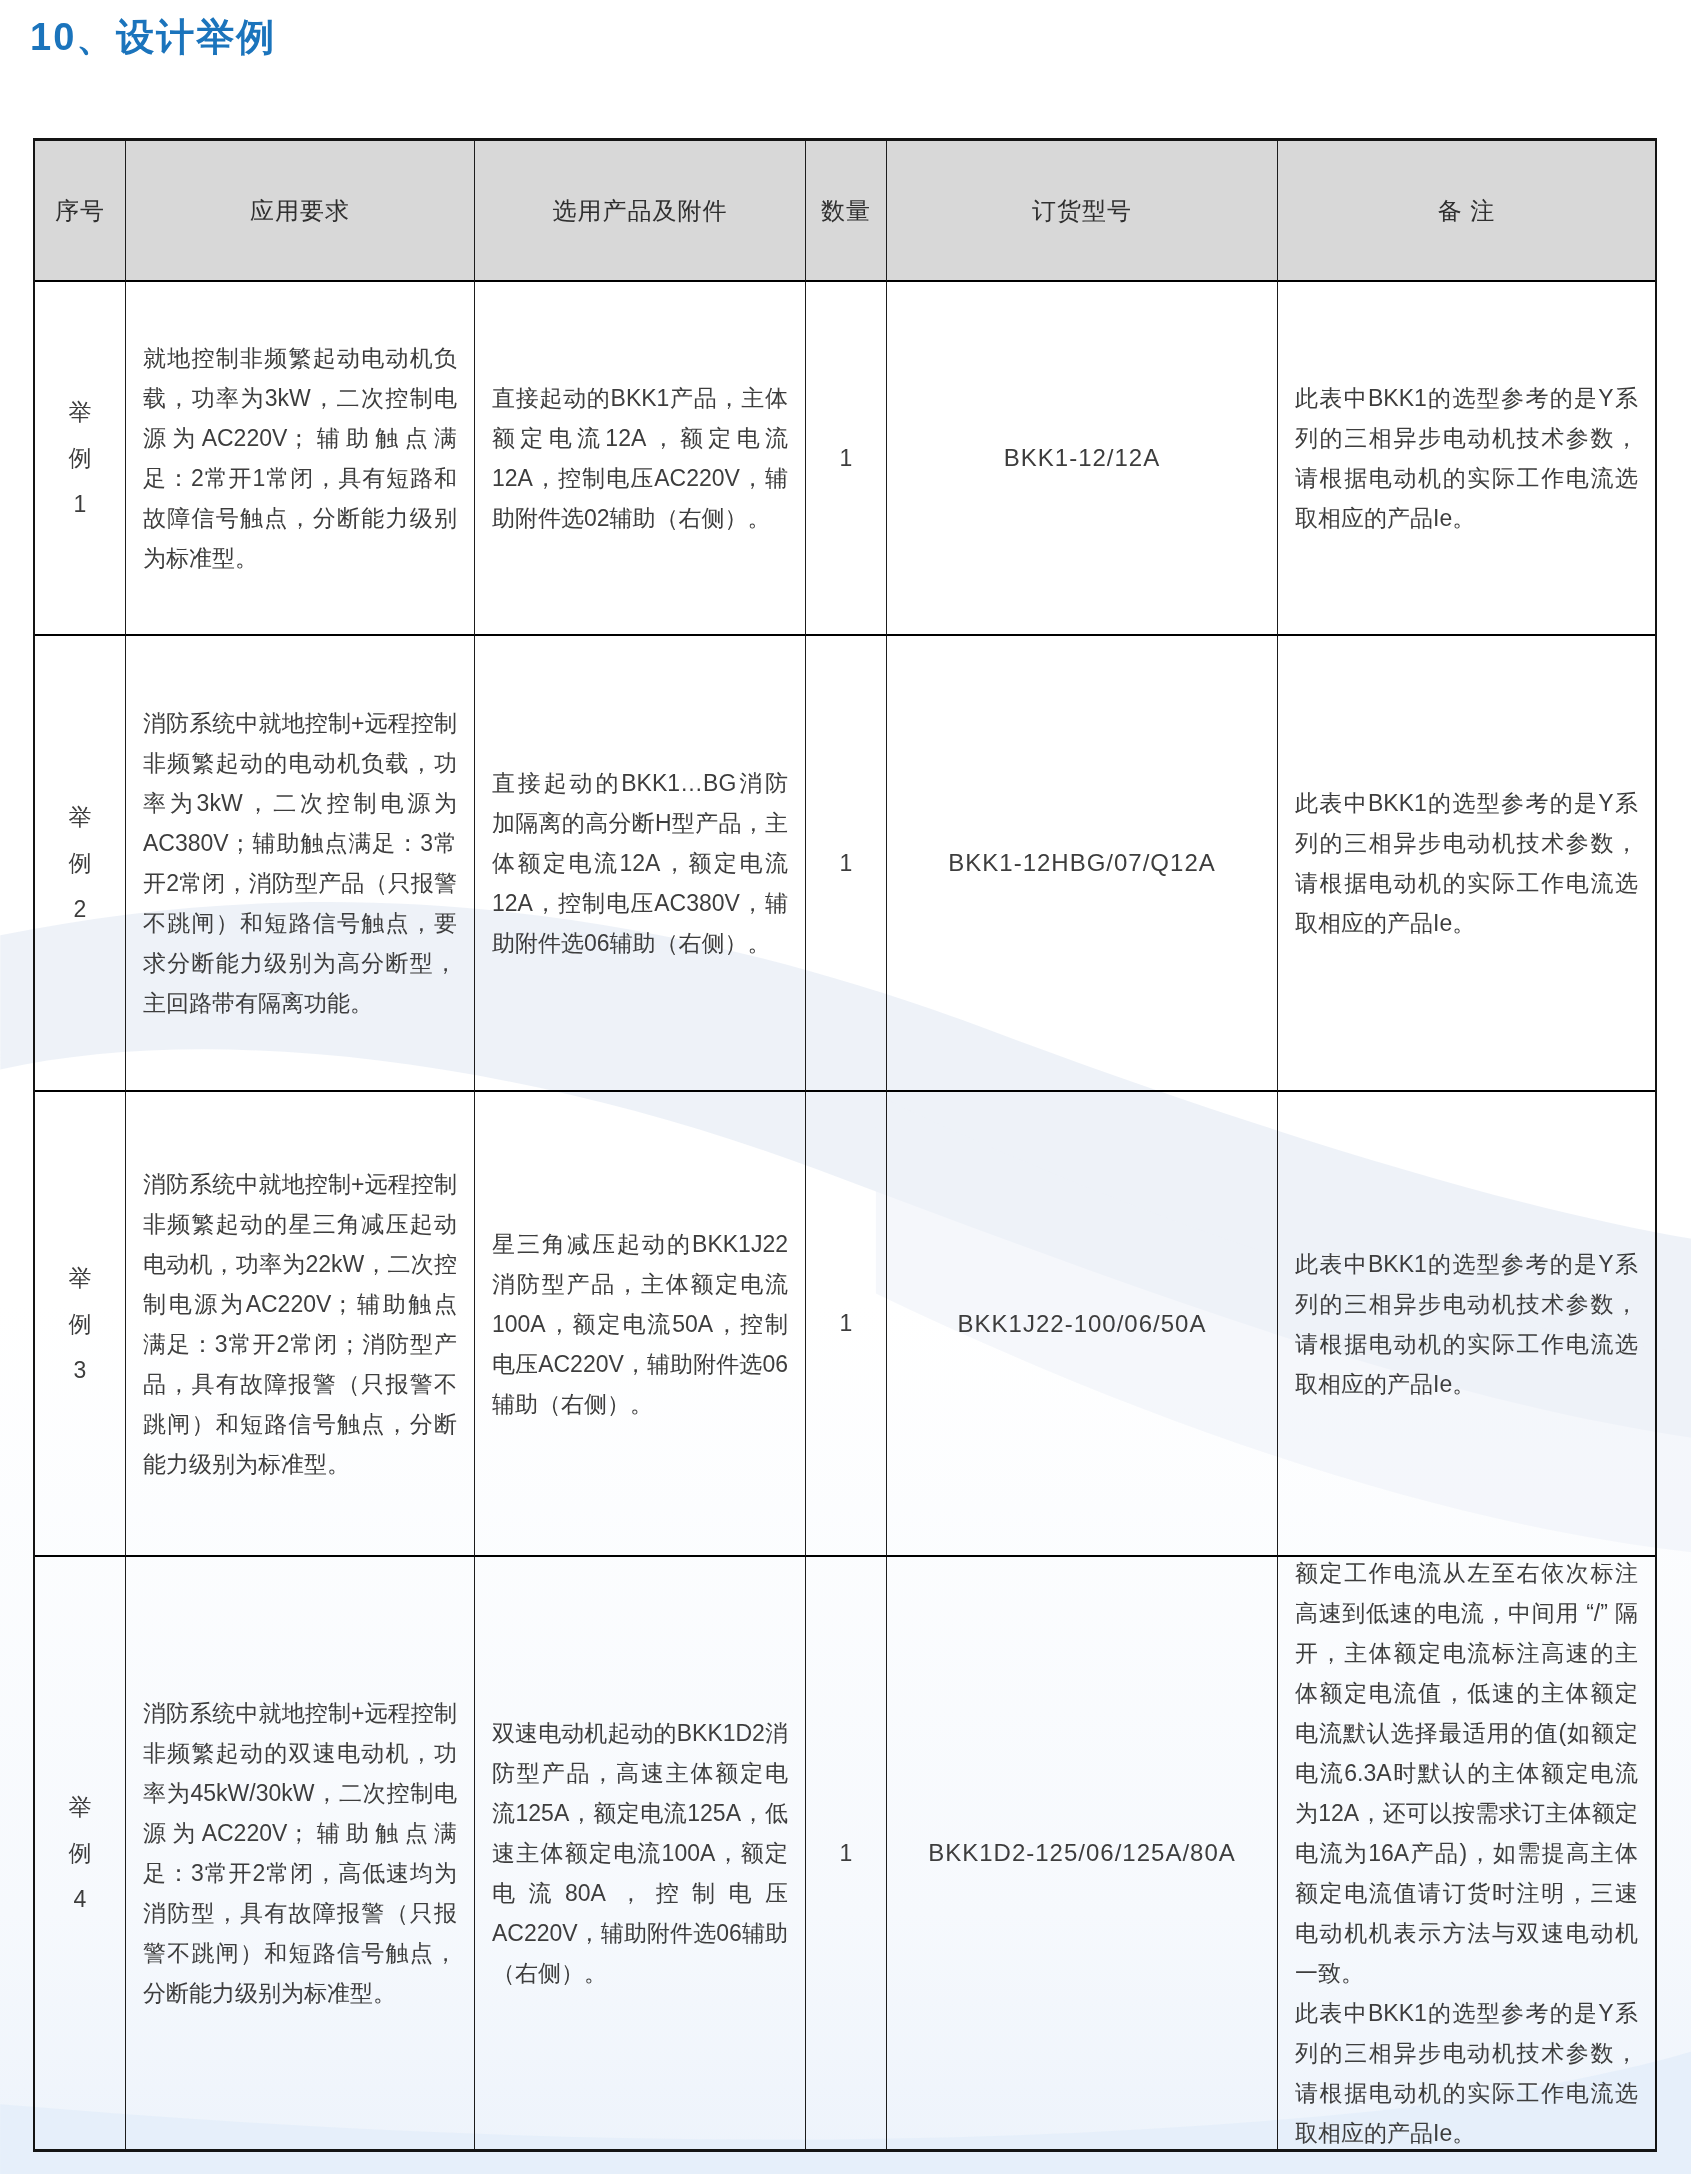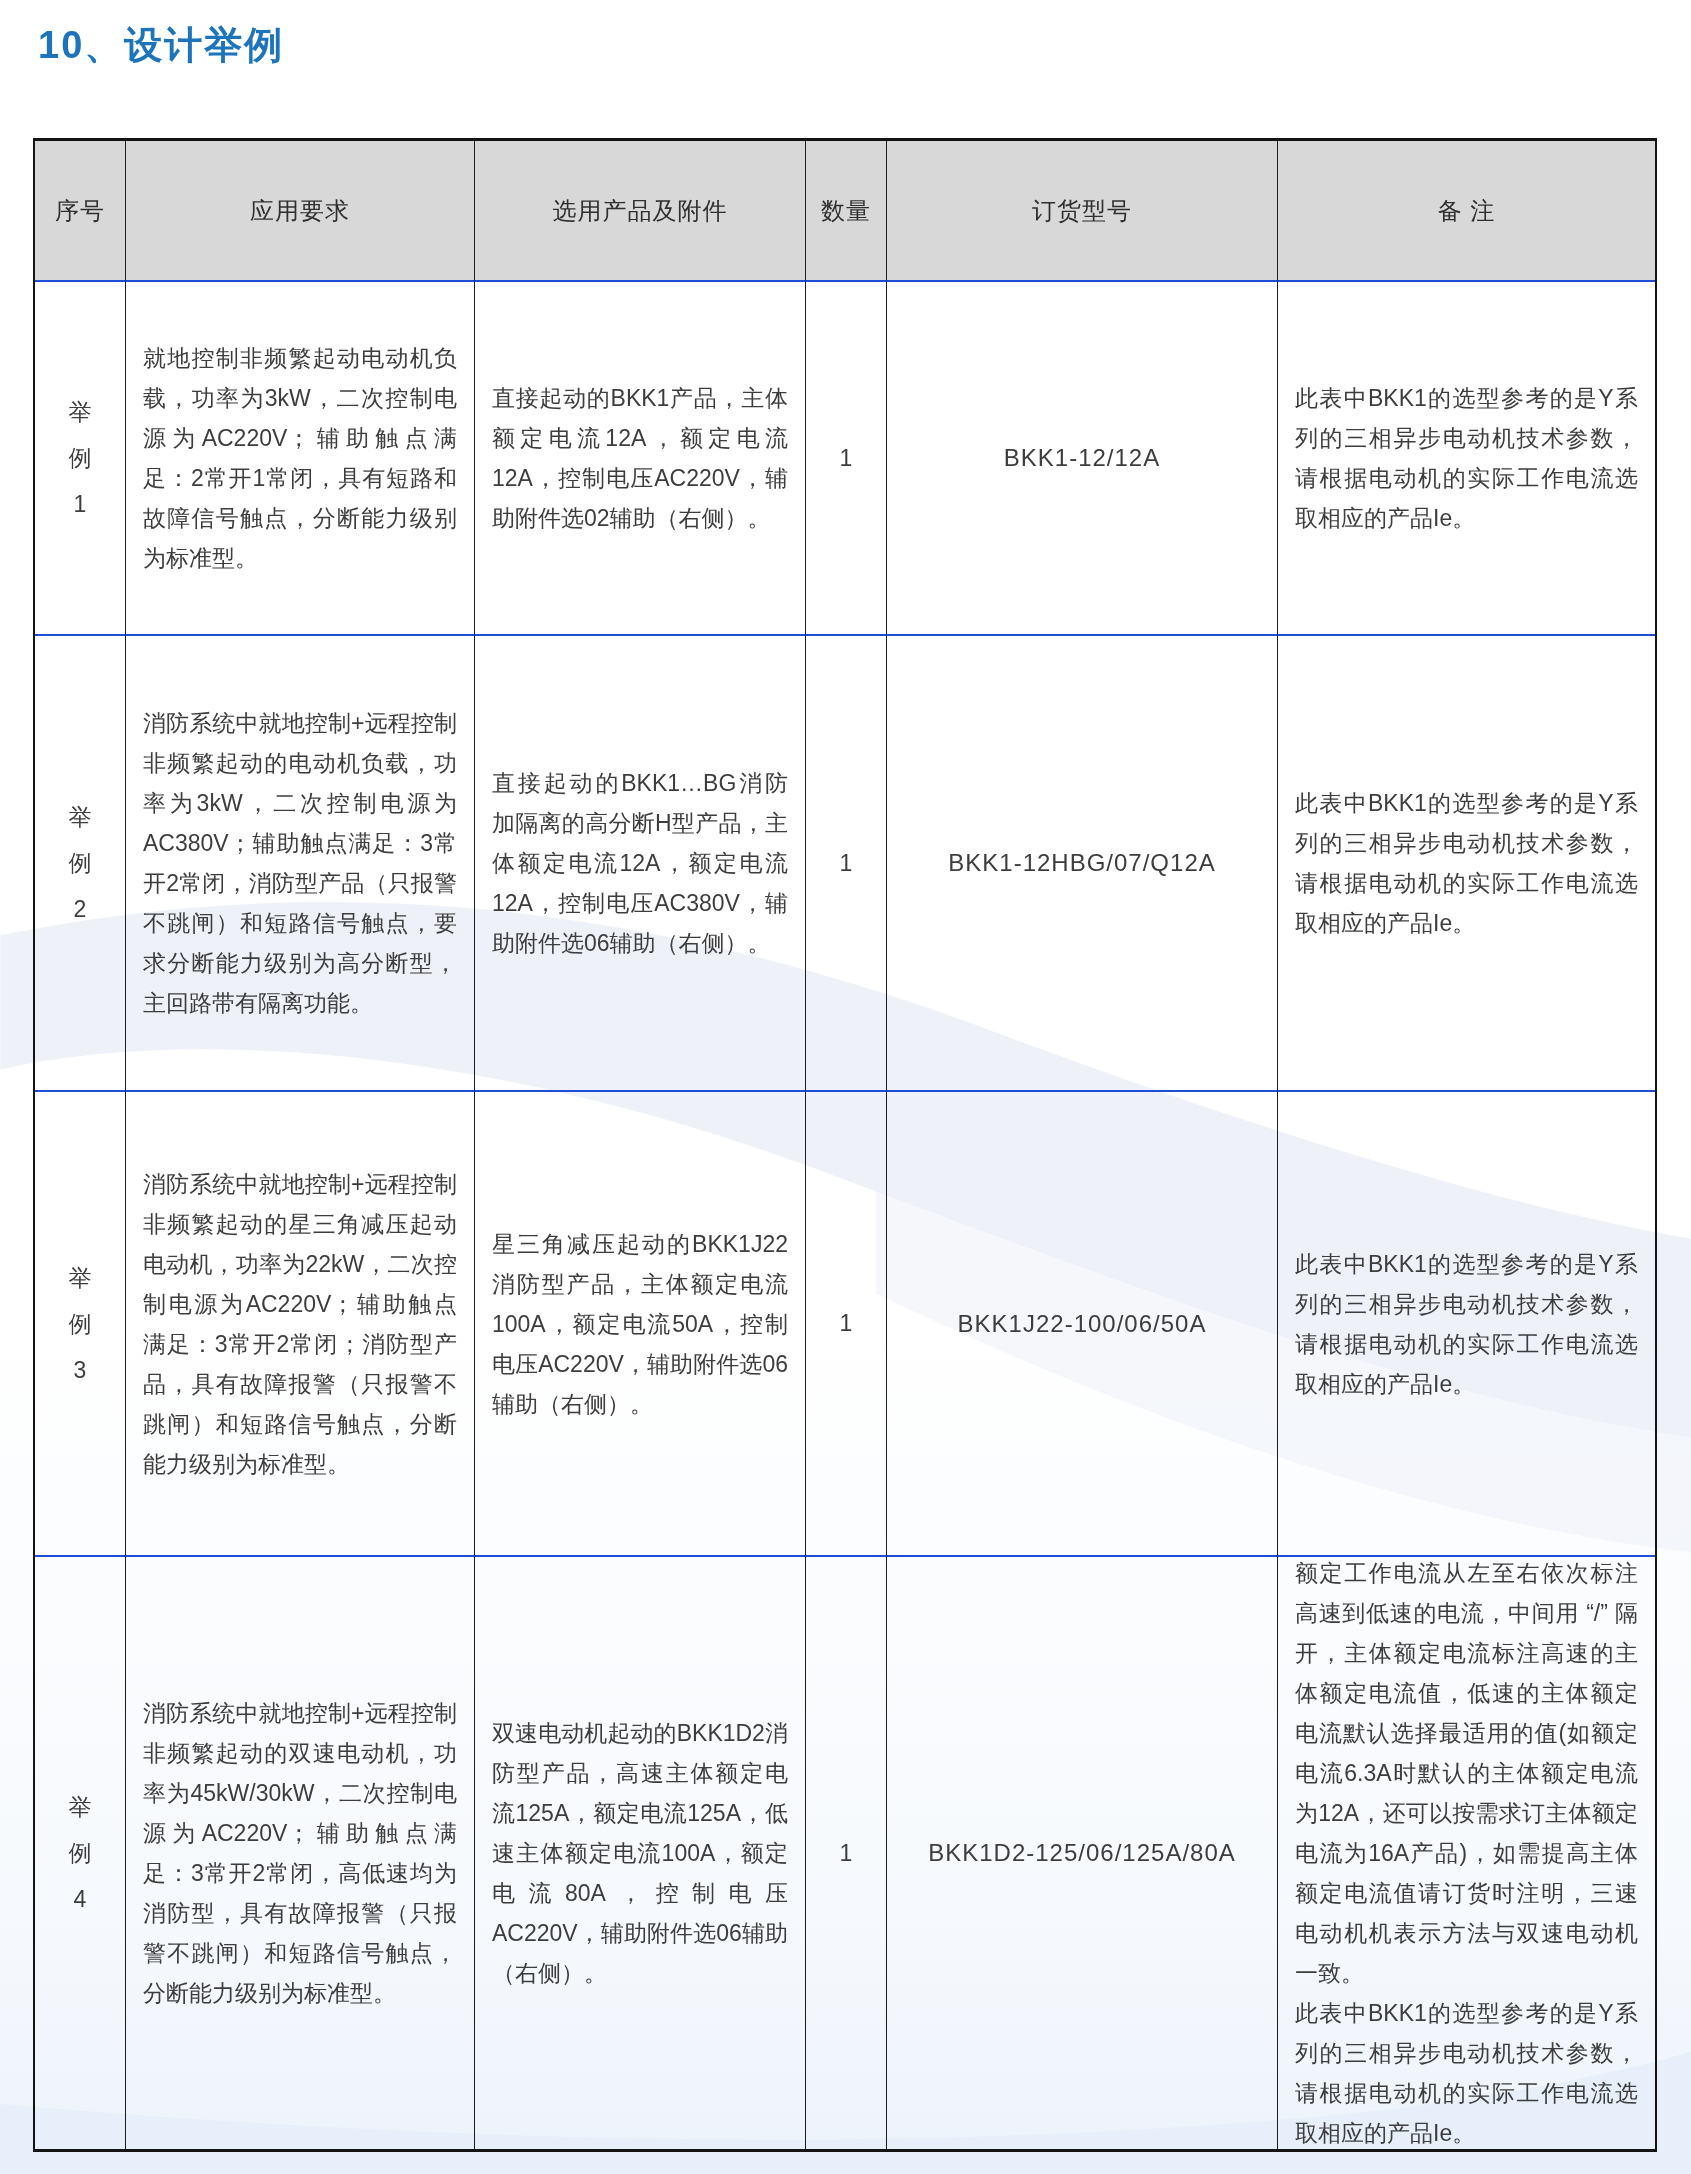--- a/index.html
+++ b/index.html
@@ -4,34 +4,34 @@
 <style>
   html,body{margin:0;padding:0;}
   body{
     width:1692px;height:2174px;position:relative;overflow:hidden;
     font-family:"Liberation Sans","DejaVu Sans",sans-serif;
     background:linear-gradient(180deg,#ffffff 0%,#ffffff 60%,#f6f9fd 88%,#edf3fb 100%);
     color:#3d3d3d;
   }
   .waves{position:absolute;left:0;top:0;z-index:0;}
   .title{
-    position:absolute;left:30px;top:12px;z-index:2;margin:8px;
+    position:absolute;left:30px;top:12px;z-index:2;margin:0;
     font-size:38px;font-weight:bold;color:#1b74bc;letter-spacing:2px;
   }
   .tbl{
     position:absolute;left:33px;top:138px;z-index:1;
     width:1620px;height:2008px;
     display:grid;
     grid-template-columns:91px 349px 331px 81px 391px 377px;
     grid-template-rows:141px 354px 456px 465px 592px;
     border:2px solid #141414;border-top-width:3px;border-bottom-width:3px;
     box-sizing:content-box;
   }
   .cell{
-    border-right:1px solid #1d1d1d;border-bottom:2px solid #1d4ed8;
+    border-right:1px solid #1d1d1d;border-bottom:2px solid #000000;
     display:flex;flex-direction:column;justify-content:center;
     font-size:23px;min-width:0;min-height:0;
   }
   .lastc{border-right:none;}
   .lastr{border-bottom:none;justify-content:center;}
   .th{
     background:#d8d8d8;align-items:center;text-align:center;
     color:#2f2f2f;font-size:24px;letter-spacing:1px;
   }
   .center{align-items:center;text-align:center;}

